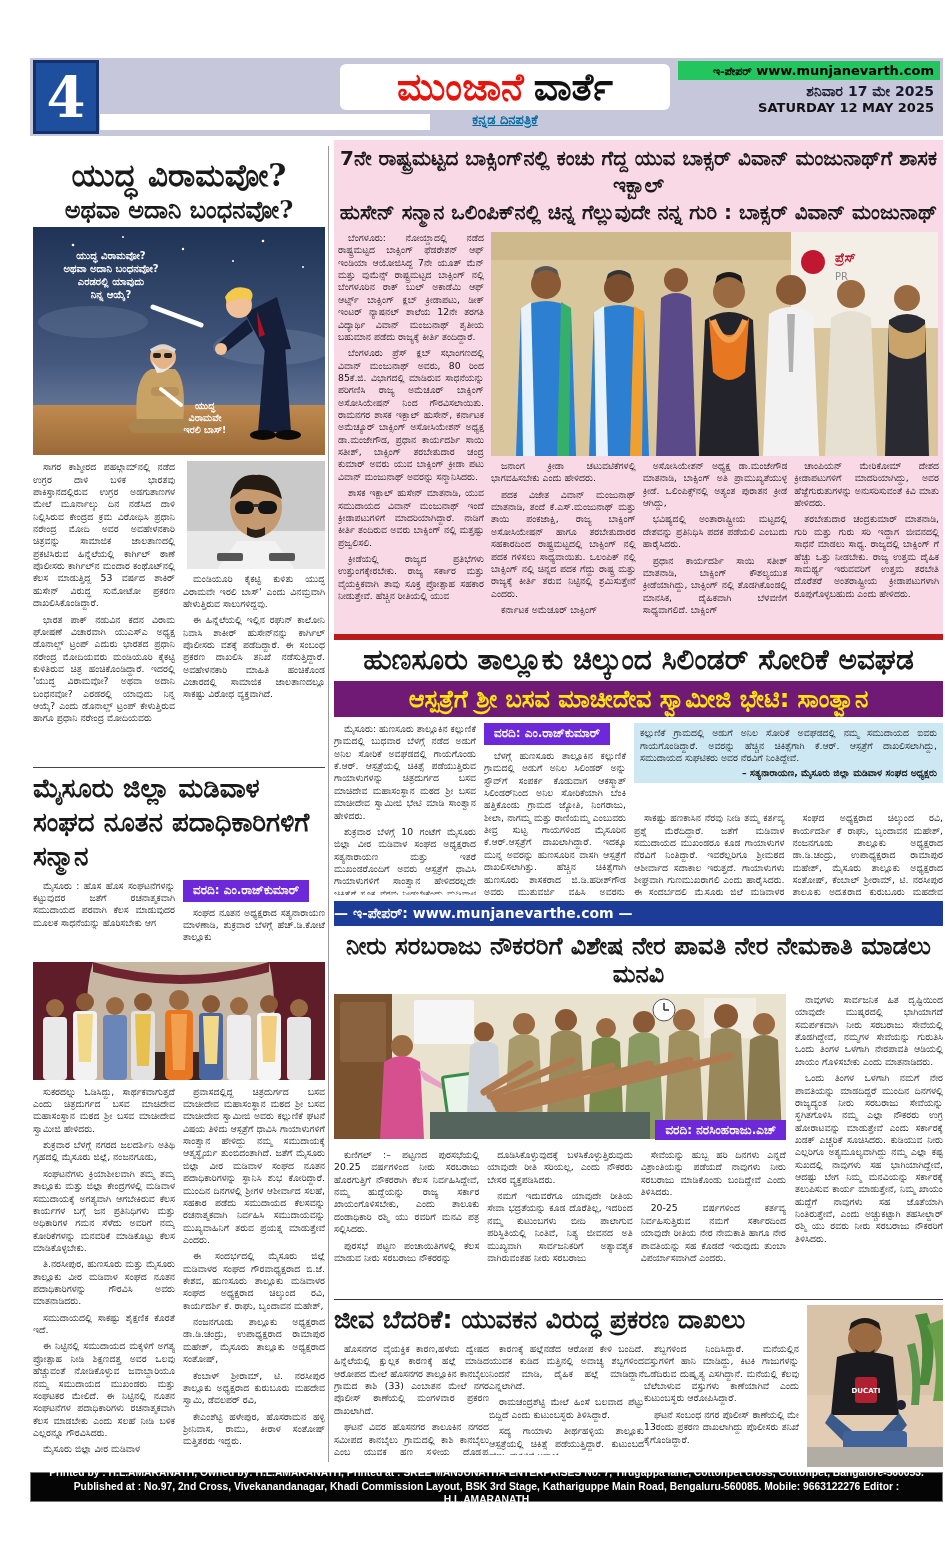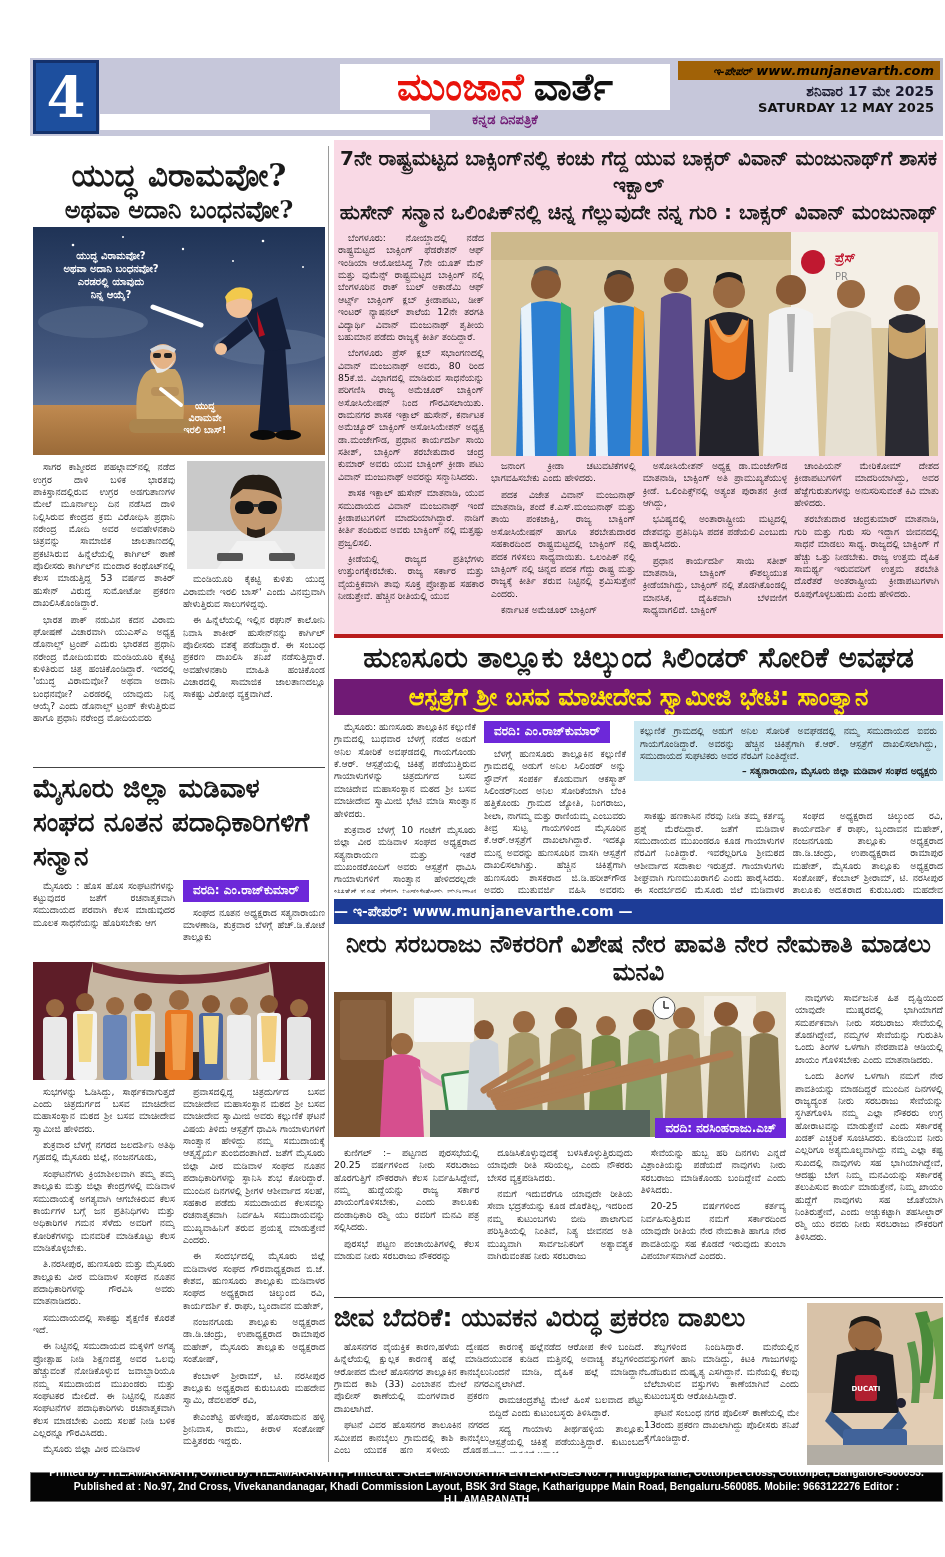--- a/index.html
+++ b/index.html
@@ -4,27 +4,27 @@
 <style>
   html,body{margin:0;padding:0;background:#ffffff;}
   .page{position:relative;width:945px;height:1557px;background:#fff;overflow:hidden;
         font-family:"DejaVu Sans",sans-serif;color:#1a1a1a;border-right:1px solid #cfcfcf;}
   
   .hdr{position:absolute;left:30px;top:58px;width:913px;height:78px;background:#c6c7da;}
   .hdr-white-strip{position:absolute;left:70px;top:56px;width:330px;height:16px;background:#fff;}
   .pagenum{position:absolute;left:3px;top:2px;width:66px;height:74px;background:#1d4f9e;
            border:3px solid #14316b;box-sizing:border-box;color:#fff;font-size:56px;font-weight:bold;
            display:flex;align-items:center;justify-content:center;font-family:"DejaVu Serif",serif;}
-  .masthead{position:absolute;left:310px;top:6px;width:330px;height:46px;background:#fff;border-radius:0;
+  .masthead{position:absolute;left:310px;top:6px;width:330px;height:46px;background:#fff;border-radius:6px;
             display:flex;align-items:center;justify-content:center;gap:10px;}
   .masthead .red{color:#e8130b;font-size:38px;font-weight:bold;}
   .masthead .blk{color:#111;font-size:38px;font-weight:bold;}
-  .masthead-sub{position:absolute;left:310px;top:54px;width:330px;text-align:center;font-size:13px;font-weight:bold;color:#701a75;}
+  .masthead-sub{position:absolute;left:310px;top:54px;width:330px;text-align:center;font-size:13px;font-weight:bold;color:#0369a1;text-decoration:underline;}
   .hdr-right{position:absolute;right:3px;top:3px;width:262px;text-align:right;}
-  .epaper-box{background:#a16207;padding:2px 6px;font-size:13px;font-weight:bold;color:#000;font-style:italic;}
+  .epaper-box{background:#22c55e;padding:2px 6px;font-size:13px;font-weight:bold;color:#000;}
   .epaper-box .lbl{font-size:11px;font-weight:bold;}
   .hdr-date-kn{font-size:14px;font-weight:bold;color:#1a1a2e;margin-top:3px;padding-right:6px;}
   .hdr-date-en{font-size:13px;font-weight:bold;color:#111;padding-right:6px;}
   
   .vdiv{position:absolute;left:328px;top:146px;width:1px;height:1316px;background:#9a9a9a;}
   .leftcol{position:absolute;left:33px;top:156px;width:292px;}
   .rightcol{position:absolute;left:334px;top:140px;width:609px;}
   .bodytxt{font-size:9.3px;line-height:1.33;text-align:justify;color:#141414;}
   .bodytxt p{margin:0 0 4px 0;text-indent:10px;}
   .cols{display:flex;gap:8px;}
@@ -34,21 +34,21 @@
   .war-h2{font-size:24px;font-weight:bold;text-align:center;line-height:1.15;margin:2px 0 4px 0;font-family:"DejaVu Serif",serif;}
   .war-art{margin-top:6px;height:300px;overflow:hidden;}
   .inset-photo{float:right;margin:0 0 4px 4px;}
   .sect-rule{border:none;border-top:1.5px solid #444;margin:6px 0 4px 0;}
   .madi-h{font-size:26px;font-weight:bold;line-height:1.3;margin:2px 0 6px 0;}
   .byline{display:inline-block;background:#6d28d9;color:#fff;font-size:12px;font-weight:bold;
           padding:3px 10px;margin:0 0 5px 0;}
   .madi-intro{height:82px;overflow:hidden;}
   .madi-body{margin-top:6px;height:414px;overflow:hidden;}
   
-  .pinkbox{background:#f9d9e5;padding:5px 4px 4px 4px;border-bottom:4px solid #b91c1c;}
+  .pinkbox{background:#f9d9e5;padding:5px 4px 4px 4px;border-bottom:6px solid #b91c1c;}
   .box-h{font-size:20px;font-weight:bold;text-align:center;line-height:1.35;margin:0 0 6px 0;}
   .box-body{display:flex;gap:7px;}
   .box-c1{width:146px;height:398px;overflow:hidden;flex:none;}
   .box-right{flex:1;}
   .box-sub{display:flex;gap:7px;margin-top:4px;}
   .box-sub>div{flex:1;height:166px;overflow:hidden;}
   
   .cyl{margin-top:3px;}
   .cyl-h{font-size:28px;font-weight:bold;text-align:center;margin:2px 0 4px 0;}
   .redbanner{background:#701a75;color:#ffe60a;font-size:24px;font-weight:bold;text-align:center;
@@ -238,21 +238,21 @@
           <circle cx="236" cy="42" r="9" fill="#8a5a36"></circle>
             <rect x="224" y="51" width="24" height="67" rx="4" fill="#f5f5f5"></rect>
           <path d="M228,54 L244,54 L242,100 L230,100 Z" fill="#f2cf80"></path>
           <circle cx="266" cy="46" r="9" fill="#9a6a42"></circle>
             <rect x="254" y="55" width="24" height="63" rx="4" fill="#e5e5e5"></rect>
         </g>
       </svg>
 
       <div class="cols bodytxt madi-body">
         <div>
-          <p>ಸುಭಗಳನ್ನು ಓಡಿಸಿದ್ದು, ಸಾರ್ಥಕವಾಗುತ್ತದೆ ಎಂದು ಚಿತ್ರದುರ್ಗದ ಬಸವ ಮಾಚಿದೇವ ಮಹಾಸಂಸ್ಥಾನ ಮಠದ ಶ್ರೀ ಬಸವ ಮಾಚೀದೇವ ಸ್ವಾಮೀಜಿ ಹೇಳಿದರು.</p>
+          <p>ಸುಕರದಲ್ನು ಓಡಿಸಿದ್ದು, ಸಾರ್ಥಕವಾಗುತ್ತದೆ ಎಂದು ಚಿತ್ರದುರ್ಗದ ಬಸವ ಮಾಚಿದೇವ ಮಹಾಸಂಸ್ಥಾನ ಮಠದ ಶ್ರೀ ಬಸವ ಮಾಚೀದೇವ ಸ್ವಾಮೀಜಿ ಹೇಳಿದರು.</p>
           <p>ಶುಕ್ರವಾರ ಬೆಳಗ್ಗೆ ನಗರದ ಜಲದರ್ಶಿನಿ ಅತಿಥಿ ಗೃಹದಲ್ಲಿ ಮೈಸೂರು ಜಿಲ್ಲೆ, ನಂಜನಗೂಡು,</p>
           <p>ಸಂಘಟನೆಗಳು ಕ್ರಿಯಾಶೀಲವಾಗಿ ತಮ್ಮ ತಮ್ಮ ತಾಲ್ಲೂಕು ಮತ್ತು ಜಿಲ್ಲಾ ಕೇಂದ್ರಗಳಲ್ಲಿ ಮಡಿವಾಳ ಸಮುದಾಯಕ್ಕೆ ಅಗತ್ಯವಾಗಿ ಆಗಬೇಕಿರುವ ಕೆಲಸ ಕಾರ್ಯಗಳ ಬಗ್ಗೆ ಜನ ಪ್ರತಿನಿಧಿಗಳು ಮತ್ತು ಅಧಿಕಾರಿಗಳ ಗಮನ ಸೆಳೆದು ಅವರಿಗೆ ನಮ್ಮ ಕೋರಿಕೆಗಳನ್ನು ಮನವರಿಕೆ ಮಾಡಿಕೊಟ್ಟು ಕೆಲಸ ಮಾಡಿಕೊಳ್ಳಬೇಕು.</p>
           <p>ತಿ.ನರಸೀಪುರ, ಹುಣಸೂರು ಮತ್ತು ಮೈಸೂರು ತಾಲ್ಲೂಕು ವೀರ ಮಡಿವಾಳ ಸಂಘದ ನೂತನ ಪದಾಧಿಕಾರಿಗಳನ್ನು ಗೌರವಿಸಿ ಅವರು ಮಾತನಾಡಿದರು.</p>
           <p>ಸಮುದಾಯದಲ್ಲಿ ಸಾಕಷ್ಟು ಶೈಕ್ಷಣಿಕ ಕೊರತೆ ಇದೆ.</p>
           <p>ಈ ನಿಟ್ಟಿನಲ್ಲಿ ಸಮುದಾಯದ ಮಕ್ಕಳಿಗೆ ಅಗತ್ಯ ಪ್ರೋತ್ಸಾಹ ನೀಡಿ ಶಿಕ್ಷಣದತ್ತ ಅವರ ಒಲವು ಹೆಚ್ಚುವಂತೆ ನೋಡಿಕೊಳ್ಳುವ ಜವಾಬ್ದಾರಿಯೂ ನಮ್ಮ ಸಮುದಾಯದ ಮುಖಂಡರು ಮತ್ತು ಸಂಘಟಕರ ಮೇಲಿದೆ. ಈ ನಿಟ್ಟಿನಲ್ಲಿ ನೂತನ ಸಂಘಟನೆಗಳ ಪದಾಧಿಕಾರಿಗಳು ರಚನಾತ್ಮಕವಾಗಿ ಕೆಲಸ ಮಾಡಬೇಕು ಎಂದು ಸಲಹೆ ನೀಡಿ ಬಳಿಕ ಎಲ್ಲರನ್ನೂ ಗೌರವಿಸಿದರು.</p>
           <p>ಮೈಸೂರು ಜಿಲ್ಲಾ ವೀರ ಮಡಿವಾಳ</p>
         </div>
         <div>
           <p>ಪ್ರವಾಸದಲ್ಲಿದ್ದ ಚಿತ್ರದುರ್ಗದ ಬಸವ ಮಾಚೀದೇವ ಮಹಾಸಂಸ್ಥಾನ ಮಠದ ಶ್ರೀ ಬಸವ ಮಾಚೀದೇವ ಸ್ವಾಮೀಜಿ ಅವರು ಕಲ್ಲುಣಿಕೆ ಘಟನೆ ವಿಷಯ ತಿಳಿದು ಆಸ್ಪತ್ರೆಗೆ ಧಾವಿಸಿ ಗಾಯಾಳುಗಳಿಗೆ ಸಾಂತ್ವಾನ ಹೇಳಿದ್ದು ನಮ್ಮ ಸಮುದಾಯಕ್ಕೆ ಆತ್ಮಸ್ಥೈರ್ಯ ತುಂಬಿದಂತಾಗಿದೆ. ಜತೆಗೆ ಮೈಸೂರು ಜಿಲ್ಲಾ ವೀರ ಮಡಿವಾಳ ಸಂಘದ ನೂತನ ಪದಾಧಿಕಾರಿಗಳನ್ನು ಸ್ಥಾನಿಸಿ ಶುಭ ಕೋರಿದ್ದಾರೆ. ಮುಂದಿನ ದಿನಗಳಲ್ಲಿ ಶ್ರೀಗಳ ಆಶೀರ್ವಾದ ಸಲಹೆ, ಸಹಕಾರ ಪಡೆದು ಸಮುದಾಯದ ಕೆಲಸವನ್ನು ರಚನಾತ್ಮಕವಾಗಿ ನಿರ್ವಹಿಸಿ ಸಮುದಾಯವನ್ನು ಮುಖ್ಯವಾಹಿನಿಗೆ ತರುವ ಪ್ರಯತ್ನ ಮಾಡುತ್ತೇವೆ ಎಂದರು.</p>
           <p>ಈ ಸಂದರ್ಭದಲ್ಲಿ ಮೈಸೂರು ಜಿಲ್ಲೆ ಮಡಿವಾಳರ ಸಂಘದ ಗೌರವಾಧ್ಯಕ್ಷರಾದ ಬಿ.ಜೆ. ಕೇಶವ, ಹುಣಸೂರು ತಾಲ್ಲೂಕು ಮಡಿವಾಳರ ಸಂಘದ ಅಧ್ಯಕ್ಷರಾದ ಚಿಲ್ಕುಂದ ರವಿ, ಕಾರ್ಯದರ್ಶಿ ಕೆ. ರಾಘು, ಬೃಂದಾವನ ಮಹೇಶ್,</p>

